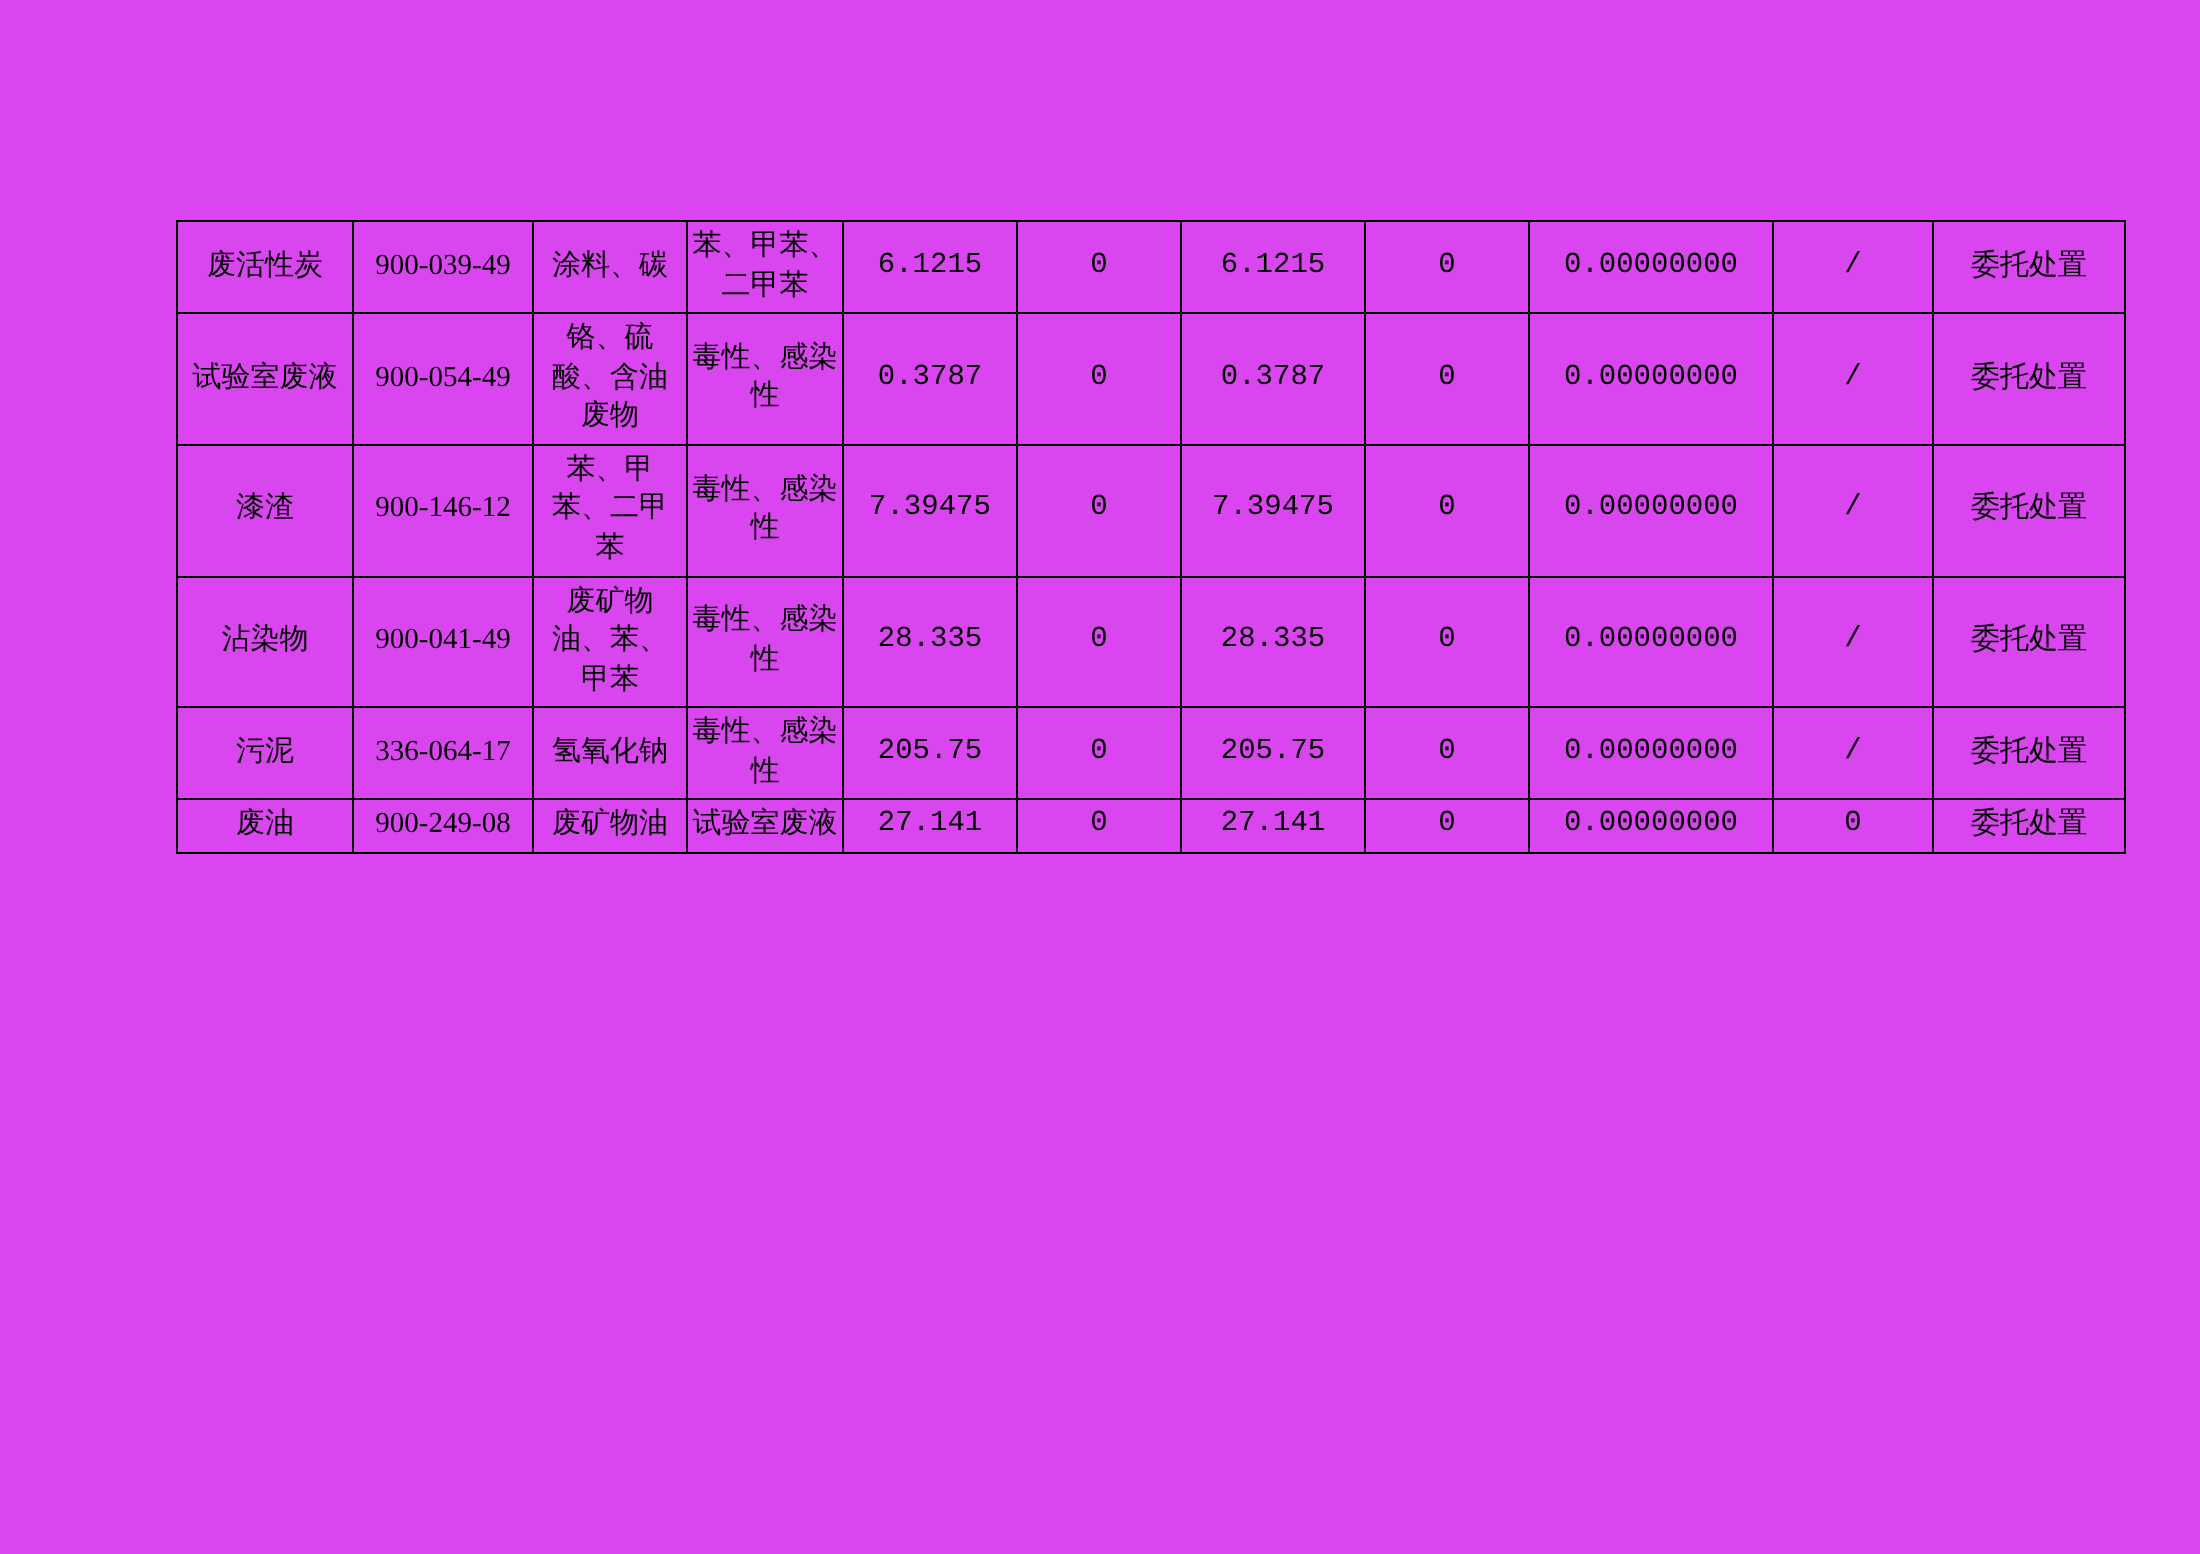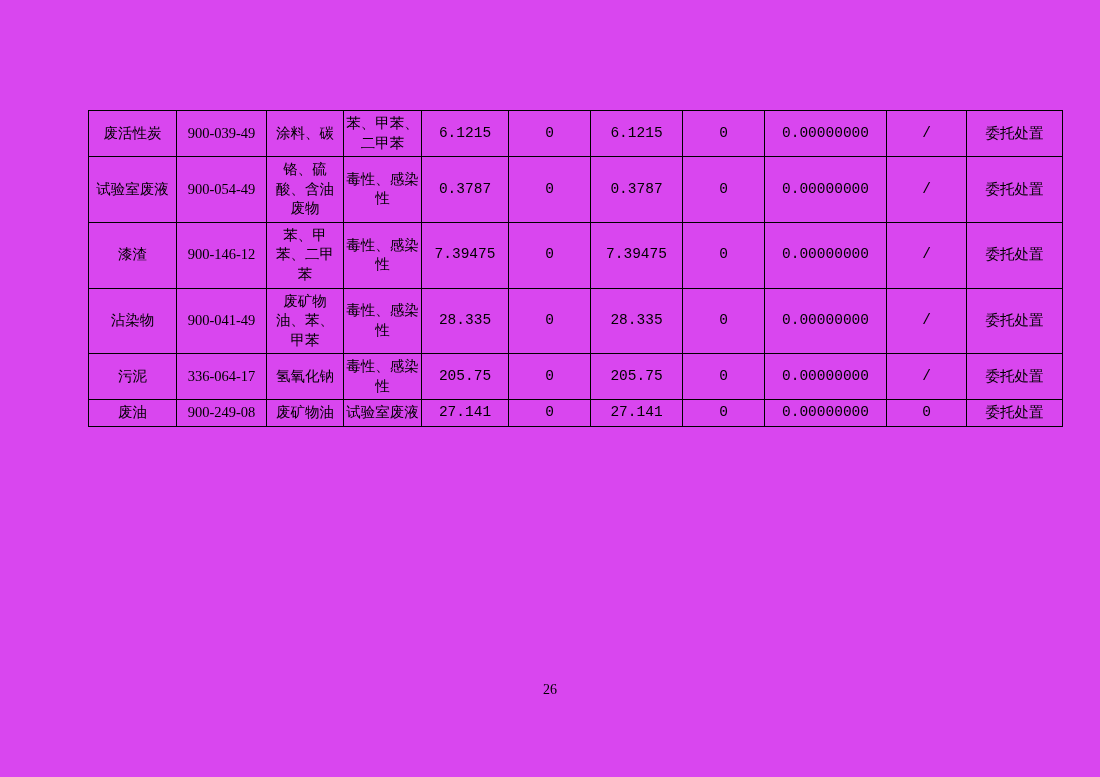--- a/index.html
+++ b/index.html
@@ -177,15 +177,14 @@
           <td class="num">0</td>
           <td class="num">0.00000000</td>
           <td class="num">0</td>
           <td>委托处置</td>
         </tr>
 
       </tbody>
     </table>
   </div>
 
-  <div class="page-number">26</div>
 
 </div>
 
 </body></html>

